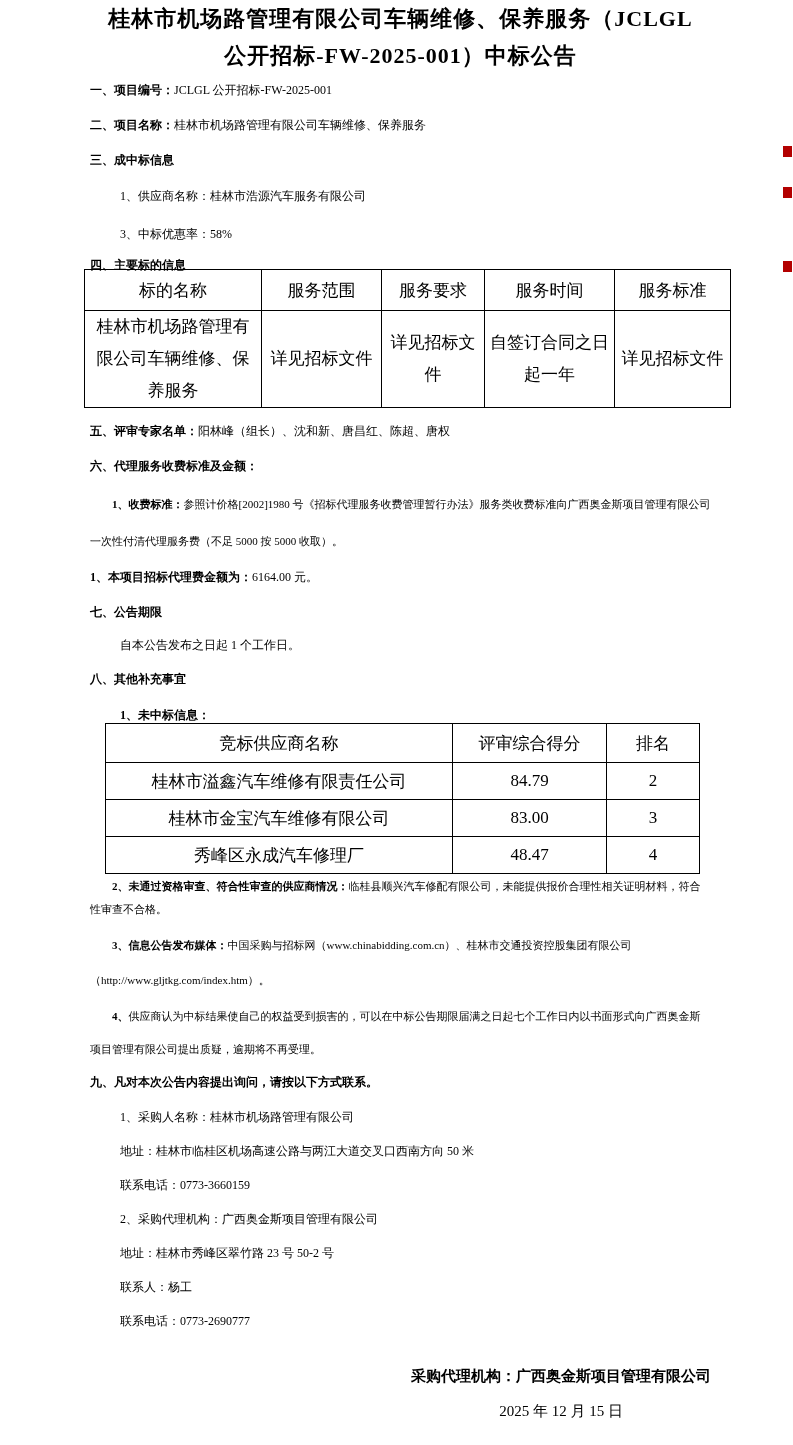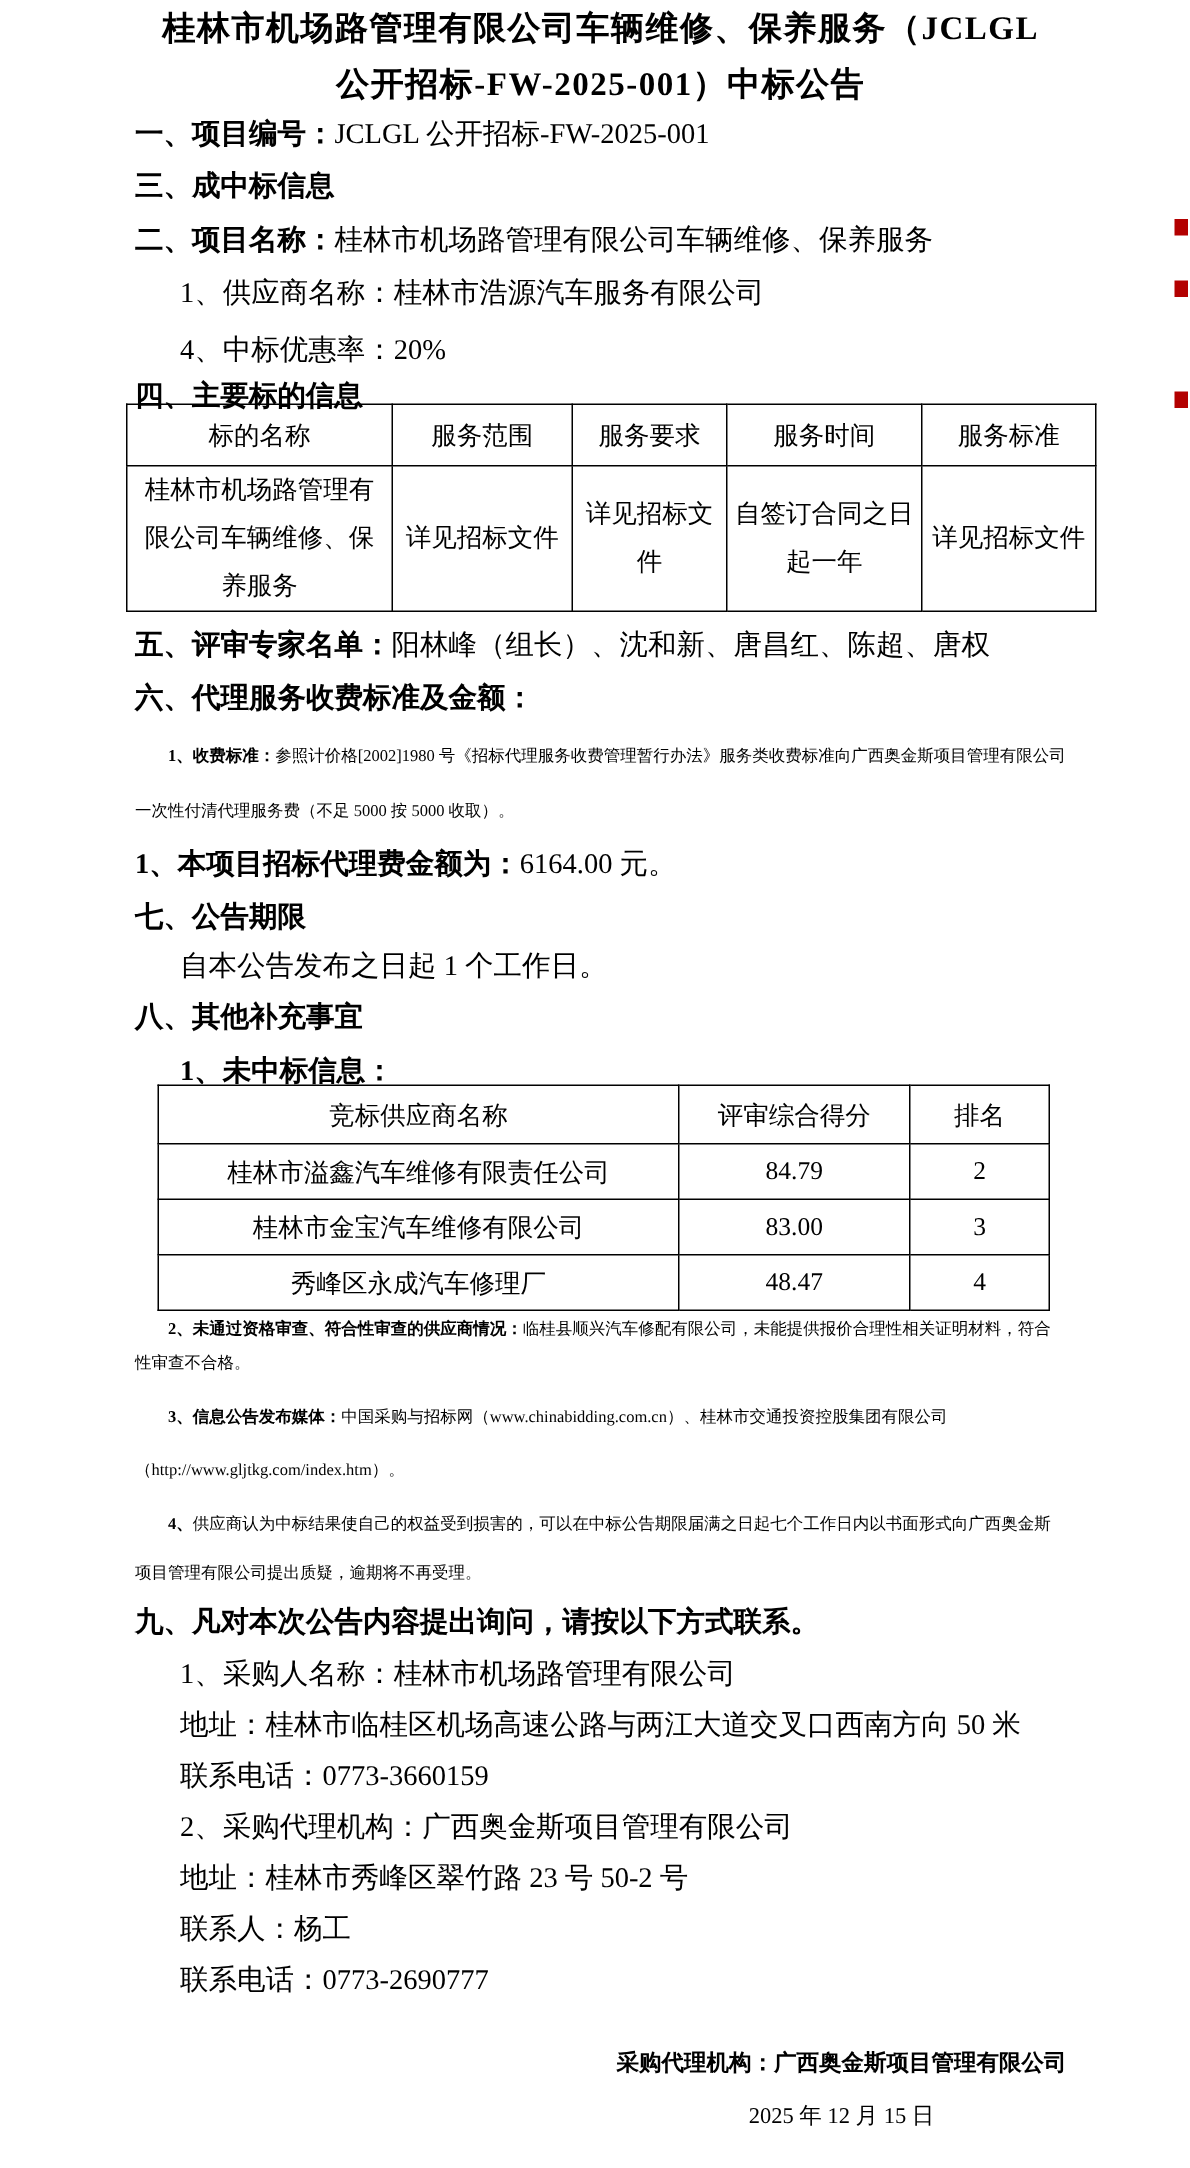--- a/index.html
+++ b/index.html
@@ -13,21 +13,21 @@
   }
   .content { padding:0 82px 0 90px; }
 
   .doc-title {
     font-size:22px; font-weight:bold; text-align:center;
     line-height:37px; letter-spacing:1px;
     margin:0 0 8px 0;
   }
   .doc-title span { display:block; }
 
-  .ln { font-size:19px; line-height:16px; margin:0 0 19px 0; white-space:nowrap; }
+  .ln { font-size:12px; line-height:16px; margin:0 0 19px 0; white-space:nowrap; }
   .b  { font-weight:bold; }
   .ind { padding-left:30px; }
 
   .mb22 { margin-bottom:22px; }
   .mb20 { margin-bottom:20px; }
   .mb18 { margin-bottom:18px; }
   .mb17 { margin-bottom:17px; }
   .mb15 { margin-bottom:15px; }
   .mb0  { margin-bottom:0; }
   .mbneg { margin-bottom:-4px; }
@@ -70,26 +70,26 @@
 <div class="page">
   <div class="content">
 
     <h1 class="doc-title">
       <span>桂林市机场路管理有限公司车辆维修、保养服务（JCLGL</span>
       <span>公开招标-FW-2025-001）中标公告</span>
     </h1>
 
     <p class="ln"><span class="b">一、项目编号：</span><span>JCLGL 公开招标-FW-2025-001</span></p>
 
+    <p class="ln"><span class="b">二、项目名称：</span><span>桂林市机场路管理有限公司车辆维修、保养服务</span></p>
+
     <p class="ln b mb20">三、成中标信息</p>
 
-    <p class="ln"><span class="b">二、项目名称：</span><span>桂林市机场路管理有限公司车辆维修、保养服务</span></p>
-
     <p class="ln ind mb22">1、供应商名称：桂林市浩源汽车服务有限公司</p>
-    <p class="ln ind mb15">4、中标优惠率：20%</p>
+    <p class="ln ind mb15">3、中标优惠率：58%</p>
 
     <p class="ln b mbneg">四、主要标的信息</p>
 
     <table class="tbl1">
       <colgroup>
         <col style="width:177px">
           <col style="width:120px">
           <col style="width:103px">
           <col style="width:130px">
           <col style="width:116px">

